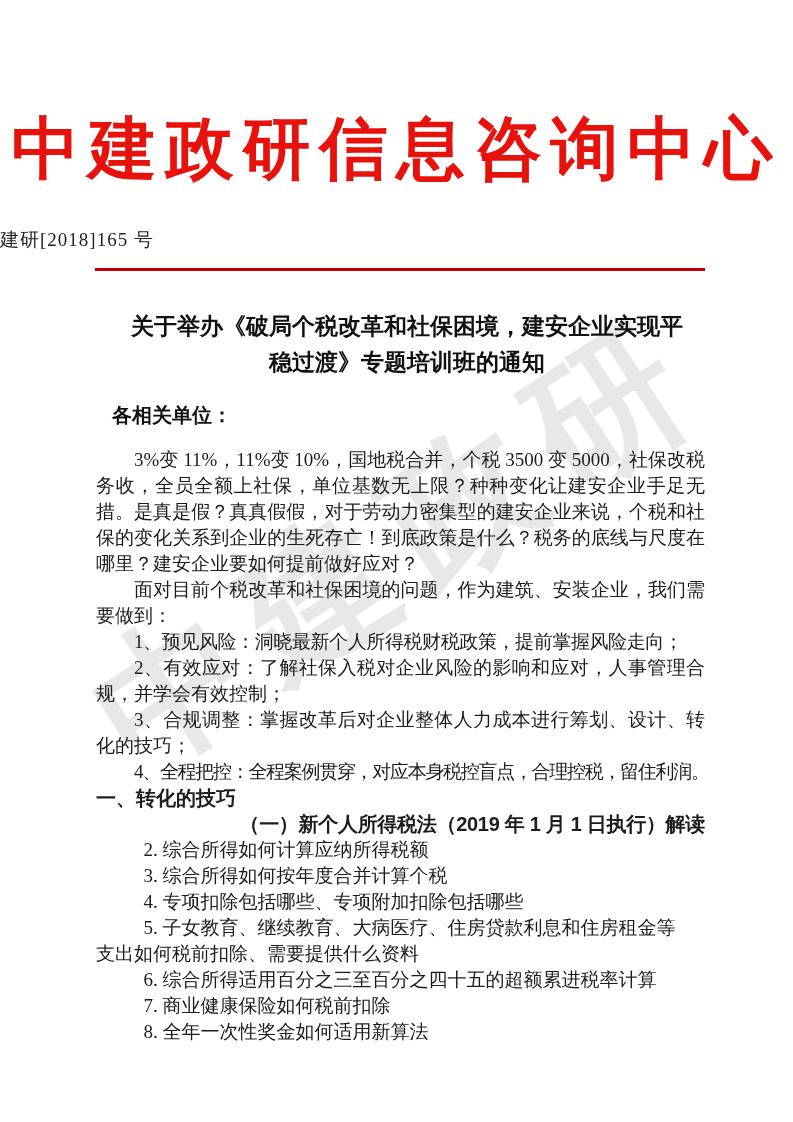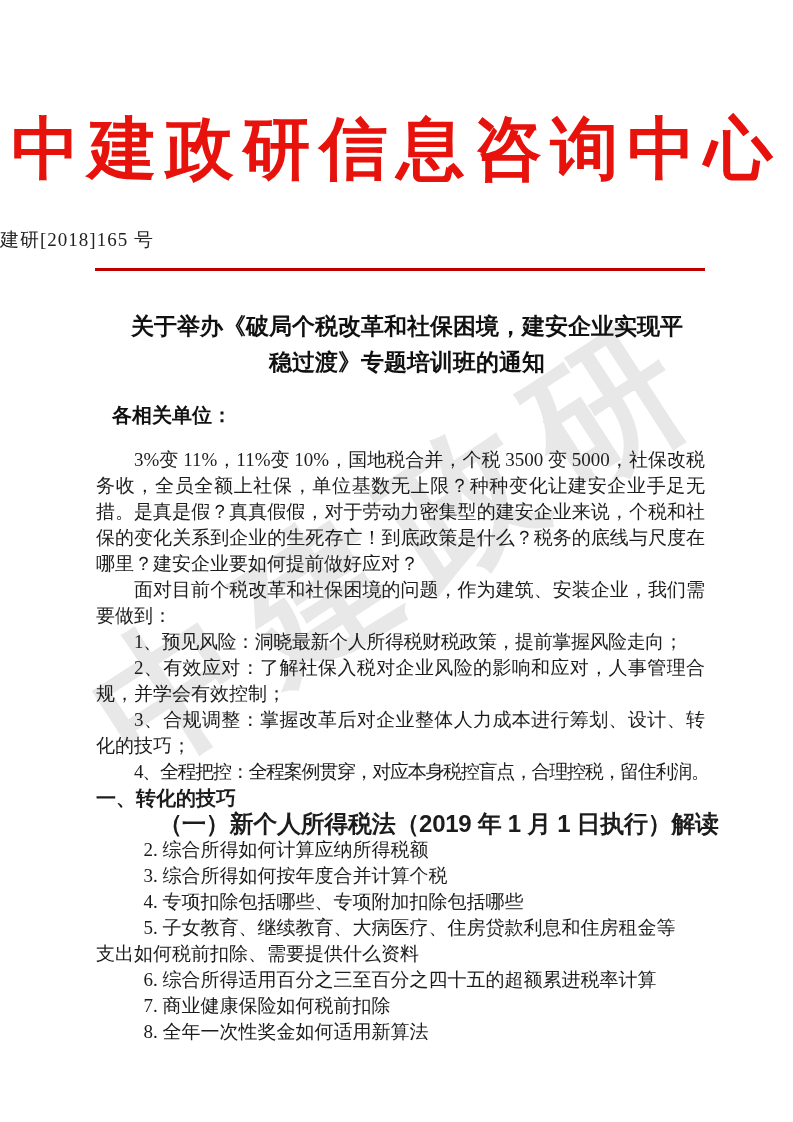--- a/index.html
+++ b/index.html
@@ -84,22 +84,22 @@
   }
   .ind2{text-indent:2em;}
   .oneline{white-space:nowrap;letter-spacing:-0.4px;text-align:left;}
   .oneline-tight{white-space:nowrap;letter-spacing:-1.3px;text-align:center;}
   .sec-heading{
     font-family:"Liberation Sans","DejaVu Sans",sans-serif;
     font-weight:700;font-size:20px;line-height:26px;text-align:left;
   }
   .sub-heading{
     font-family:"Liberation Sans","DejaVu Sans",sans-serif;
-    font-weight:700;font-size:24px;line-height:26px;
-    text-indent:2.6em;white-space:nowrap;letter-spacing:-0.3px;text-align:center;
+    font-weight:700;font-size:20px;line-height:26px;
+    text-indent:2.6em;white-space:nowrap;letter-spacing:-0.3px;text-align:right;
   }
   .ind25{
     text-indent:2.5em;
     text-align:left;
     padding-right:14px;
   }
 </style>
 </head>
 <body>
 

